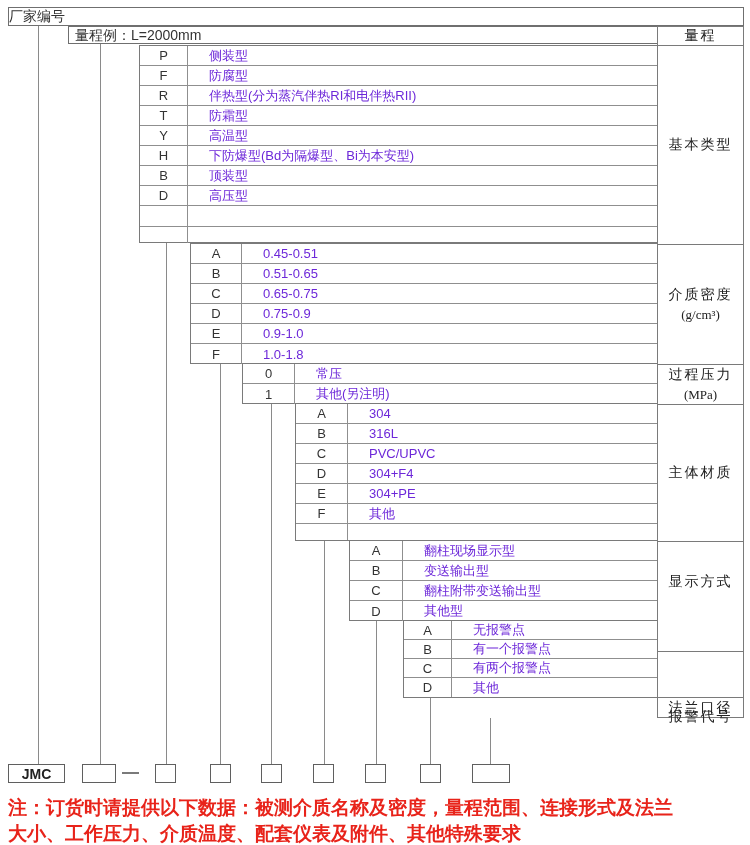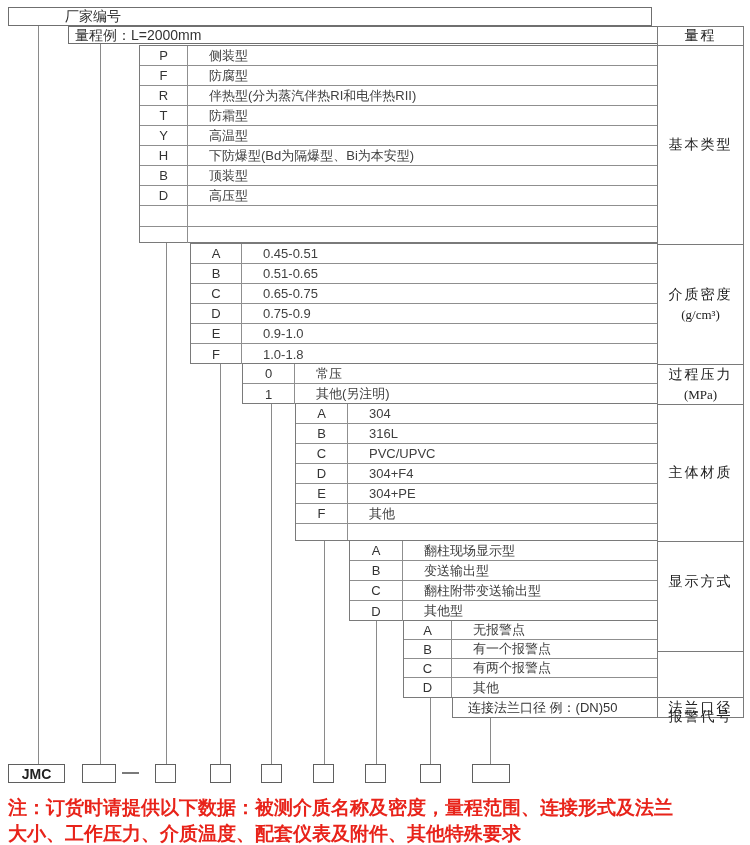--- a/index.html
+++ b/index.html
@@ -9,21 +9,21 @@
     font-family: "Liberation Sans", "DejaVu Sans", sans-serif; color: #2b2b2b;
     overflow: hidden;
   }
   .box { position: absolute; border: 1px solid #6f6f6f; background: #fff; }
   .toplabel { font-size: 14px; line-height: 17px; color: #333; }
   .vline { position: absolute; width: 1px; background: #8a8a8a; }
   .tbl { position: absolute; border: 1px solid #7a7a7a; background: #fff; }
   .trow { display: flex; height: 20px; border-bottom: 1px solid #8f8f8f; align-items: stretch; font-size: 13px; }
   .trow:last-child { border-bottom: none; }
   .code { display: flex; align-items: center; justify-content: center; border-right: 1px solid #8f8f8f; color: #333; }
-  .desc { display: flex; align-items: center; padding-left: 21px; color: #404040; }
+  .desc { display: flex; align-items: center; padding-left: 21px; color: #6d28d9; }
   .t1 .code { width: 48px; } .t2 .code { width: 51px; } .t3 .code { width: 52px; }
   .t4 .code { width: 52px; } .t5 .code { width: 53px; } .t6 .code { width: 48px; }
   .cat { position: absolute; left: 657px; top: 26px; width: 87px; height: 692px; border: 1px solid #7a7a7a; background:#fff; }
   .catcell {
     position: absolute; left: 0; width: 100%;
     display: flex; flex-direction: column; align-items: center; justify-content: center;
     font-family: "Liberation Serif", "DejaVu Serif", serif; font-size: 14px; letter-spacing: 2px; color: #222;
     border-top: 1px solid #7a7a7a; line-height: 20px;
   }
   .catcell.first { border-top: none; }
@@ -32,21 +32,21 @@
   .codebox { position: absolute; top: 764px; height: 19px; border: 1px solid #5f5f5f; background: #fff; }
   .jmc { display: flex; align-items: center; justify-content: center; font-weight: bold; font-size: 14px; color: #222; }
   .dash { position: absolute; background: #7a7a7a; }
   .note { position: absolute; left: 8px; top: 795px; width: 740px; font-size: 19px; font-weight: bold; line-height: 26px; }
 </style>
 </head>
 <body>
 
 <div class="canvas">
 
-  <div class="box toplabel" style="left:8px; top:7px; width:644px; height:19px; padding-left:56px;">
+  <div class="box toplabel" style="left:8px; top:7px; width:736px; height:19px; ">
     <span>厂家编号</span>
   </div>
   <div class="box toplabel" style="left:68px; top:26px; width:590px; height:18px; padding-left:6px;">
     <span>量程例：L=2000mm</span>
   </div>
 
   <div class="cat">
     <div class="catcell first" style="top:0; height:18px;">
       <span>量程</span>
     </div>
@@ -218,23 +218,20 @@
     <div class="trow" style="height:19px;">
         <div class="code">C</div>
         <div class="desc">有两个报警点</div>
       </div>
     <div class="trow" style="height:19px;">
         <div class="code">D</div>
         <div class="desc">其他</div>
       </div>
   </div>
 
-  <div class="flangerow" style="left:452px; top:697px; width:206px; height:21px;">
-    <span>连接法兰口径 例：(DN)50</span>
-  </div>
 
   <div class="vline" style="left:38px;  top:26px;  height:738px;"></div>
   <div class="vline" style="left:100px; top:44px;  height:720px;"></div>
   <div class="vline" style="left:166px; top:243px; height:521px;"></div>
   <div class="vline" style="left:220px; top:364px; height:400px;"></div>
   <div class="vline" style="left:271px; top:404px; height:360px;"></div>
   <div class="vline" style="left:324px; top:541px; height:223px;"></div>
   <div class="vline" style="left:376px; top:621px; height:143px;"></div>
   <div class="vline" style="left:430px; top:698px; height:66px;"></div>
   <div class="vline" style="left:490px; top:718px; height:46px;"></div>

